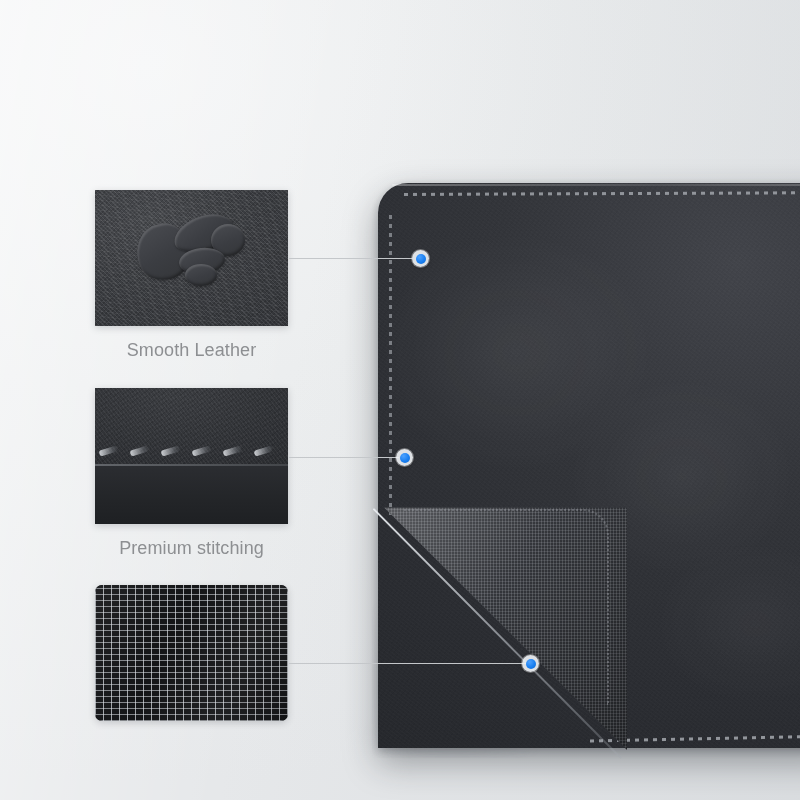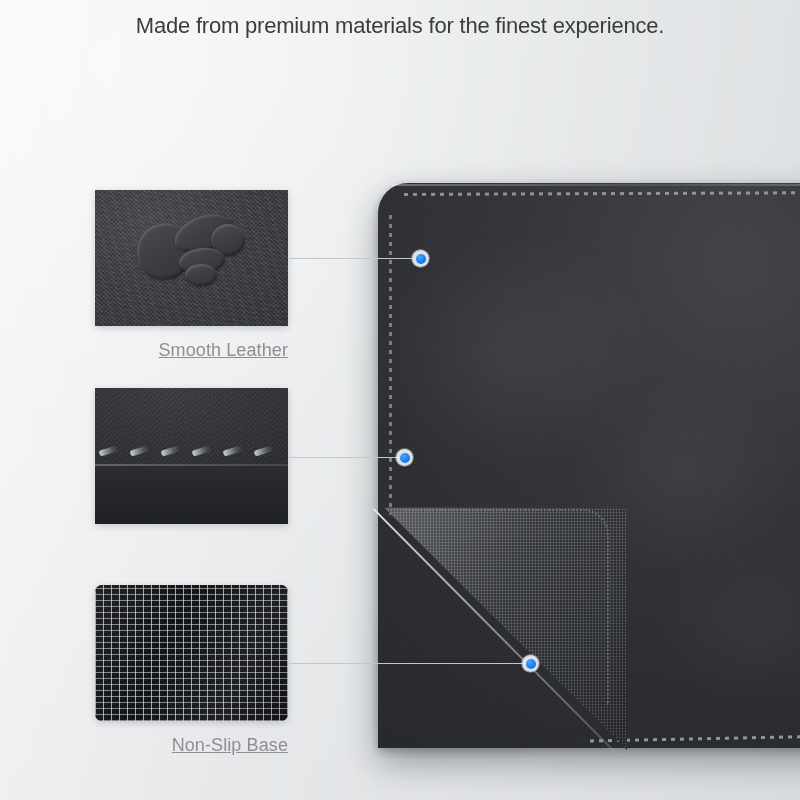--- a/index.html
+++ b/index.html
@@ -162,24 +162,23 @@
   .callout{ position:absolute; z-index:10; }
   .thumb{
     position:relative;
     width:193px; height:136px;
     background:#26282b;
     box-shadow:0 2px 7px rgba(60,65,72,.22);
     overflow:hidden;
   }
   .thumb-label{
     margin-top:14px;
-    width:193px; text-align:right;
+    width:193px; text-align:center;
     font-size:18px; font-weight:400; letter-spacing:.1px;
     color:#8d8f92;
-    text-decoration:underline;
   }
 
   
   .tex-leather{
     background:
       radial-gradient(120% 120% at 28% 22%, #46484c 0%, #3a3c40 45%, #303236 100%);
   }
   .tex-leather .grain{
     position:absolute; inset:0;
     background-image:
@@ -264,21 +263,20 @@
     display:block; width:10px; height:10px; border-radius:50%;
     background:radial-gradient(circle at 35% 30%, #4da2ff 0%, #1a7ff0 55%, #0e6ad4 100%);
   }
 </style>
 </head>
 <body>
 
 <div id="stage">
 
   <div class="header">
-    <div class="subhead">Made from premium materials for the finest experience.</div>
   </div>
 
   <div class="product-wrap">
     <div class="flap-shadow"></div>
 
     <div class="mat-top"></div>
     <div class="edge-sheen"></div>
     <div class="stitch stitch-top"></div>
     <div class="stitch stitch-left"></div>
     <div class="stitch stitch-bottom"></div>
@@ -315,28 +313,28 @@
         <i style="left:4px;"></i>
           <i style="left:35px;"></i>
           <i style="left:66px;"></i>
         <i style="left:97px;"></i>
           <i style="left:128px;"></i>
           <i style="left:159px;"></i>
       </div>
       <div class="seam"></div>
       <div class="lower"></div>
     </div>
+    <div class="thumb-label">Premium stitching</div>
   </div>
 
   <div class="callout" style="left:95px; top:585px;">
     <div class="thumb tex-weave">
       <div class="w"></div>
       <div class="sheen"></div>
     </div>
-    <div class="thumb-label">Non-Slip Base</div>
   </div>
 
   <div class="marker" style="left:412px; top:250px;">
     <i></i>
   </div>
   <div class="marker" style="left:396px; top:449px;">
     <i></i>
   </div>
   <div class="marker" style="left:522px; top:655px;">
     <i></i>

